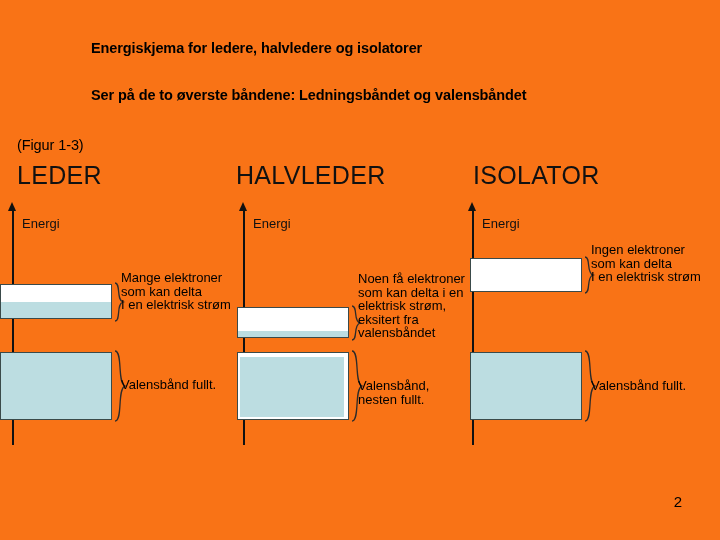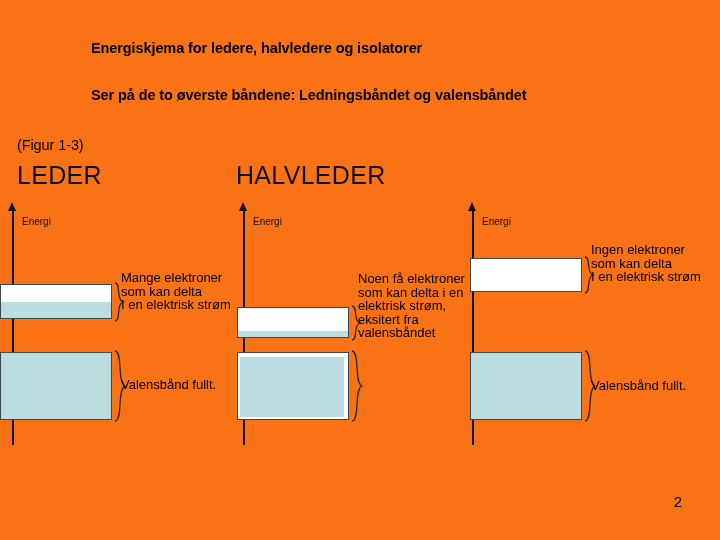--- a/index.html
+++ b/index.html
@@ -67,21 +67,21 @@
   }
   .axis-arrow {
     position: absolute;
     width: 0; height: 0;
     border-left: 4.5px solid transparent;
     border-right: 4.5px solid transparent;
     border-bottom: 9px solid #111;
   }
   .energi-label {
     position: absolute;
-    font-size: 10px;
+    font-size: 13px;
     color: #111;
     white-space: nowrap;
   }
 
   
   .band {
     position: absolute;
     box-sizing: border-box;
     border: 1.3px solid #3a4a4a;
     background: #ffffff;
@@ -125,20 +125,21 @@
   <div class="title-line" id="title-1">Energiskjema for ledere, halvledere og isolatorer</div>
 
   <div class="title-line" id="title-2">Ser på de to øverste båndene: Ledningsbåndet og valensbåndet</div>
 
   <div class="title-line" id="title-3">(Figur 1-3)</div>
 
   <div class="col-heading" style="left:17px; top:161px;">LEDER</div>
 
   <div class="col-heading" style="left:236px; top:161px;">HALVLEDER</div>
 
+  <div class="col-heading" style="left:473px; top:161px;">ISOLATOR</div>
 
   <div class="diagram">
 
     <div class="axis-arrow" style="left:8px; top:202px;"></div>
     <div class="axis" style="left:12px; top:210px; height:235px;"></div>
     <div class="energi-label" style="left:22px; top:216px;">Energi</div>
 
     <div class="band" style="left:0px; top:284px; width:112px; height:35px;">
       <div class="band-fill" style="bottom:0; height:16px;"></div>
     </div>
@@ -178,20 +179,22 @@
 valensbåndet</div>
 
     <div class="band" style="left:237px; top:352px; width:112px; height:68px;">
       <div class="band-fill" style="top:4px; bottom:2px; left:2px; right:4px;"></div>
     </div>
     <div class="brace" style="left:351px; top:350px;">
       <svg width="14" height="72" viewBox="0 0 14 72">
         <path d="M1 1 C9 1, 3 33, 11 36 C3 39, 9 71, 1 71" fill="none" stroke="#2b2b2b" stroke-width="1.3"></path>
       </svg>
     </div>
+    <div class="annot" style="left:358px; top:379px;">Valensbånd,
+nesten fullt.</div>
 
     <div class="axis-arrow" style="left:468px; top:202px;"></div>
     <div class="axis" style="left:472px; top:210px; height:235px;"></div>
     <div class="energi-label" style="left:482px; top:216px;">Energi</div>
 
     <div class="band" style="left:470px; top:258px; width:112px; height:34px;"></div>
     <div class="brace" style="left:584px; top:256px;">
       <svg width="12" height="38" viewBox="0 0 12 38">
         <path d="M1 1 C7 1, 2 17, 9 19 C2 21, 7 37, 1 37" fill="none" stroke="#2b2b2b" stroke-width="1.3"></path>
       </svg>

